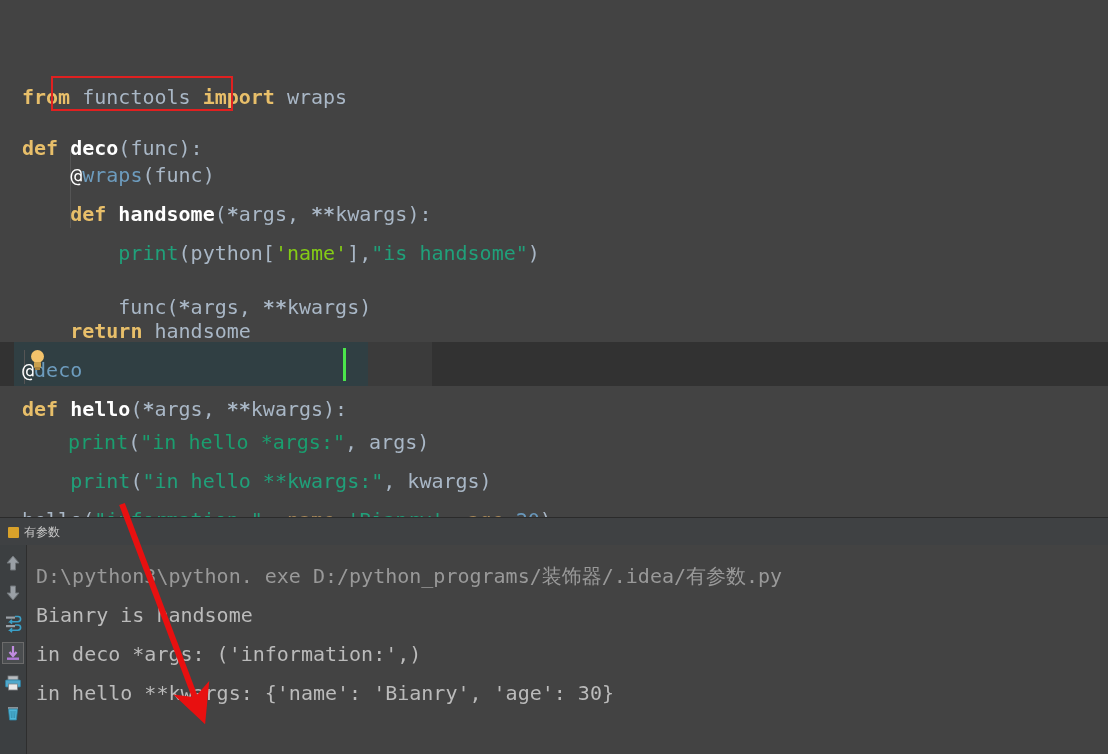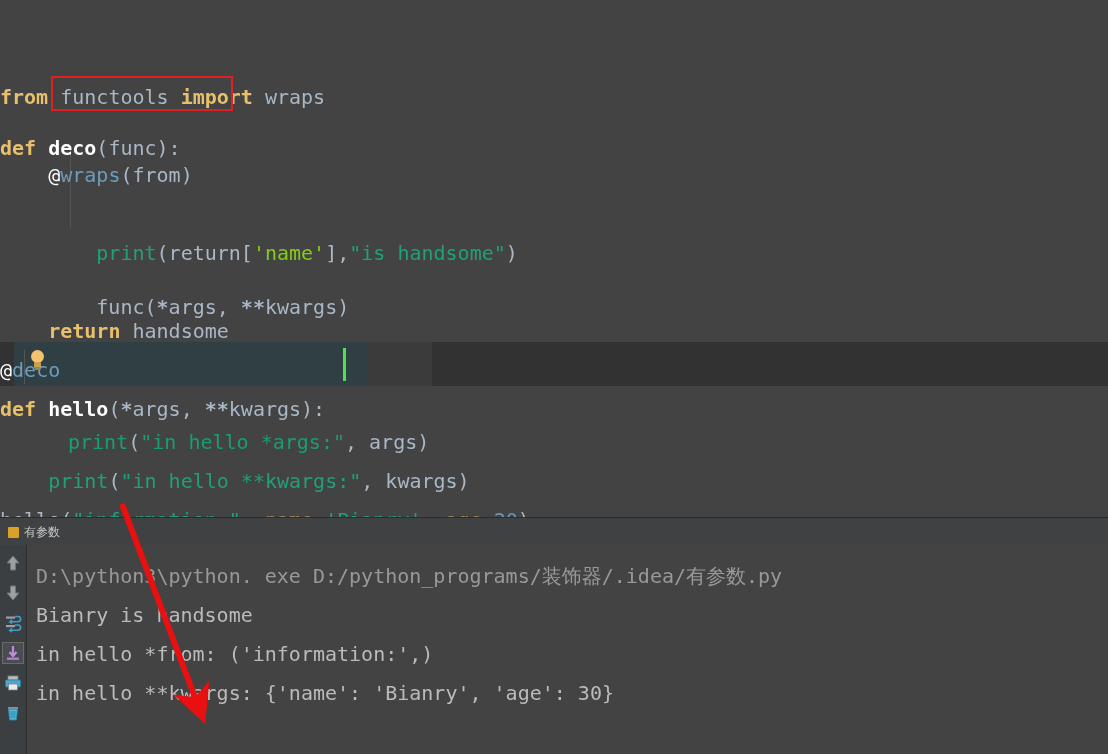--- a/index.html
+++ b/index.html
@@ -38,20 +38,21 @@
     height: 39px;
     line-height: 39px;
     white-space: pre;
     font-size: 20px;
     font-family: "DejaVu Sans Mono", "Liberation Mono", monospace;
     color: #a9b7c6;
     letter-spacing: 0px;
   }
   .code-text {
     display: block;
+    padding-left: 22px;
   }
 
   
   .current-line-band {
     position: absolute;
     left: 0;
     top: 342px;
     width: 1108px;
     height: 44px;
     background: #323232;
@@ -261,26 +262,29 @@
 
     <div class="code-line" style="top:0px;">
       <span class="code-text"><span class="kw2">from</span><span class="ident"> functools </span><span class="kw2">import</span><span class="ident"> wraps</span></span>
     </div>
 
     <div class="code-line" style="top:51px;">
       <span class="code-text"><span class="kw2">def</span><span class="fnname"> deco</span><span class="punct">(</span><span class="ident">func</span><span class="punct">):</span></span>
     </div>
 
     <div class="code-line" style="top:78px;">
-      <span class="code-text">    <span class="atsym">@</span><span class="decref">wraps</span><span class="ident">(from)</span></span>
-    </div>
-
+      <span class="code-text">    <span class="atsym">@</span><span class="decref">wraps</span><span class="ident">(func)</span></span>
+    </div>
+
+    <div class="code-line" style="top:117px;">
+      <span class="code-text">    <span class="kw2">def</span><span class="fnname"> handsome</span><span class="punct">(</span><span class="opstar">*</span><span class="ident">args</span><span class="punct">, </span><span class="opstar">**</span><span class="ident">kwargs</span><span class="punct">):</span></span>
+    </div>
 
     <div class="code-line" style="top:156px;">
-      <span class="code-text">        <span class="greenfn">print</span><span class="punct">(return[</span><span class="str">'name'</span><span class="punct">],</span><span class="greenfn">"is handsome"</span><span class="punct">)</span></span>
+      <span class="code-text">        <span class="greenfn">print</span><span class="punct">(python[</span><span class="str">'name'</span><span class="punct">],</span><span class="greenfn">"is handsome"</span><span class="punct">)</span></span>
     </div>
 
     <div class="code-line" style="top:210px;">
       <span class="code-text">        <span class="ident">func</span><span class="punct">(</span><span class="opstar">*</span><span class="ident">args</span><span class="punct">, </span><span class="opstar">**</span><span class="ident">kwargs</span><span class="punct">)</span></span>
     </div>
 
     <div class="code-line" style="top:234px;">
       <span class="code-text">    <span class="kw2">return</span><span class="ident"> handsome</span></span>
     </div>
 
@@ -365,21 +369,21 @@
           <rect x="5" y="4" width="10" height="2" fill="#8a9298"></rect>
           <path d="M5.5 6 L6.6 17 L13.4 17 L14.5 6 Z" fill="#4fb6d8" stroke="#2f85a5" stroke-width="0.8"></path>
           <path d="M8 8 L8.4 15 M10 8 L10 15 M12 8 L11.6 15" stroke="#2f85a5" stroke-width="0.8"></path>
         </svg>
       </div>
     </div>
 
     <div id="console-output">
       <div class="out-line cmd" style="top:12px;">D:\python3\python. exe D:/python_programs/装饰器/.idea/有参数.py</div>
       <div class="out-line" style="top:51px;">Bianry is handsome</div>
-      <div class="out-line" style="top:90px;">in hello *from: ('information:',)</div>
+      <div class="out-line" style="top:90px;">in deco *args: ('information:',)</div>
       <div class="out-line" style="top:129px;">in hello **kwargs: {'name': 'Bianry', 'age': 30}</div>
     </div>
   </div>
 
   <svg id="arrow-overlay">
     <defs>
       <marker id="arrowhead" markerWidth="7" markerHeight="7" refX="2.2" refY="3.2" orient="auto" markerUnits="strokeWidth">
         <path d="M0,0 L6.5,3.2 L0,6.4 L1.7,3.2 Z" fill="#e81010"></path>
       </marker>
     </defs>

